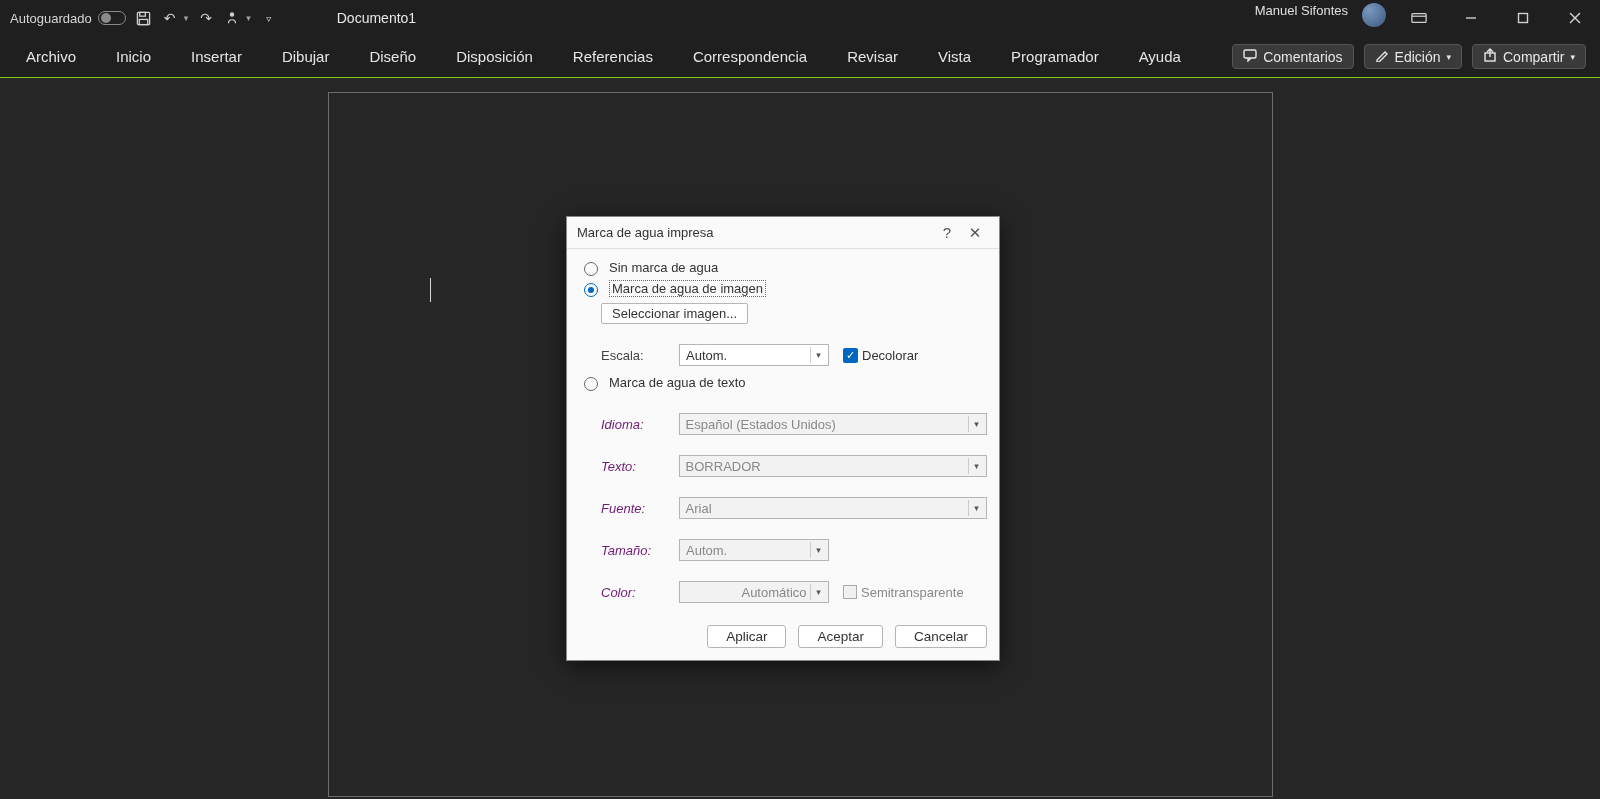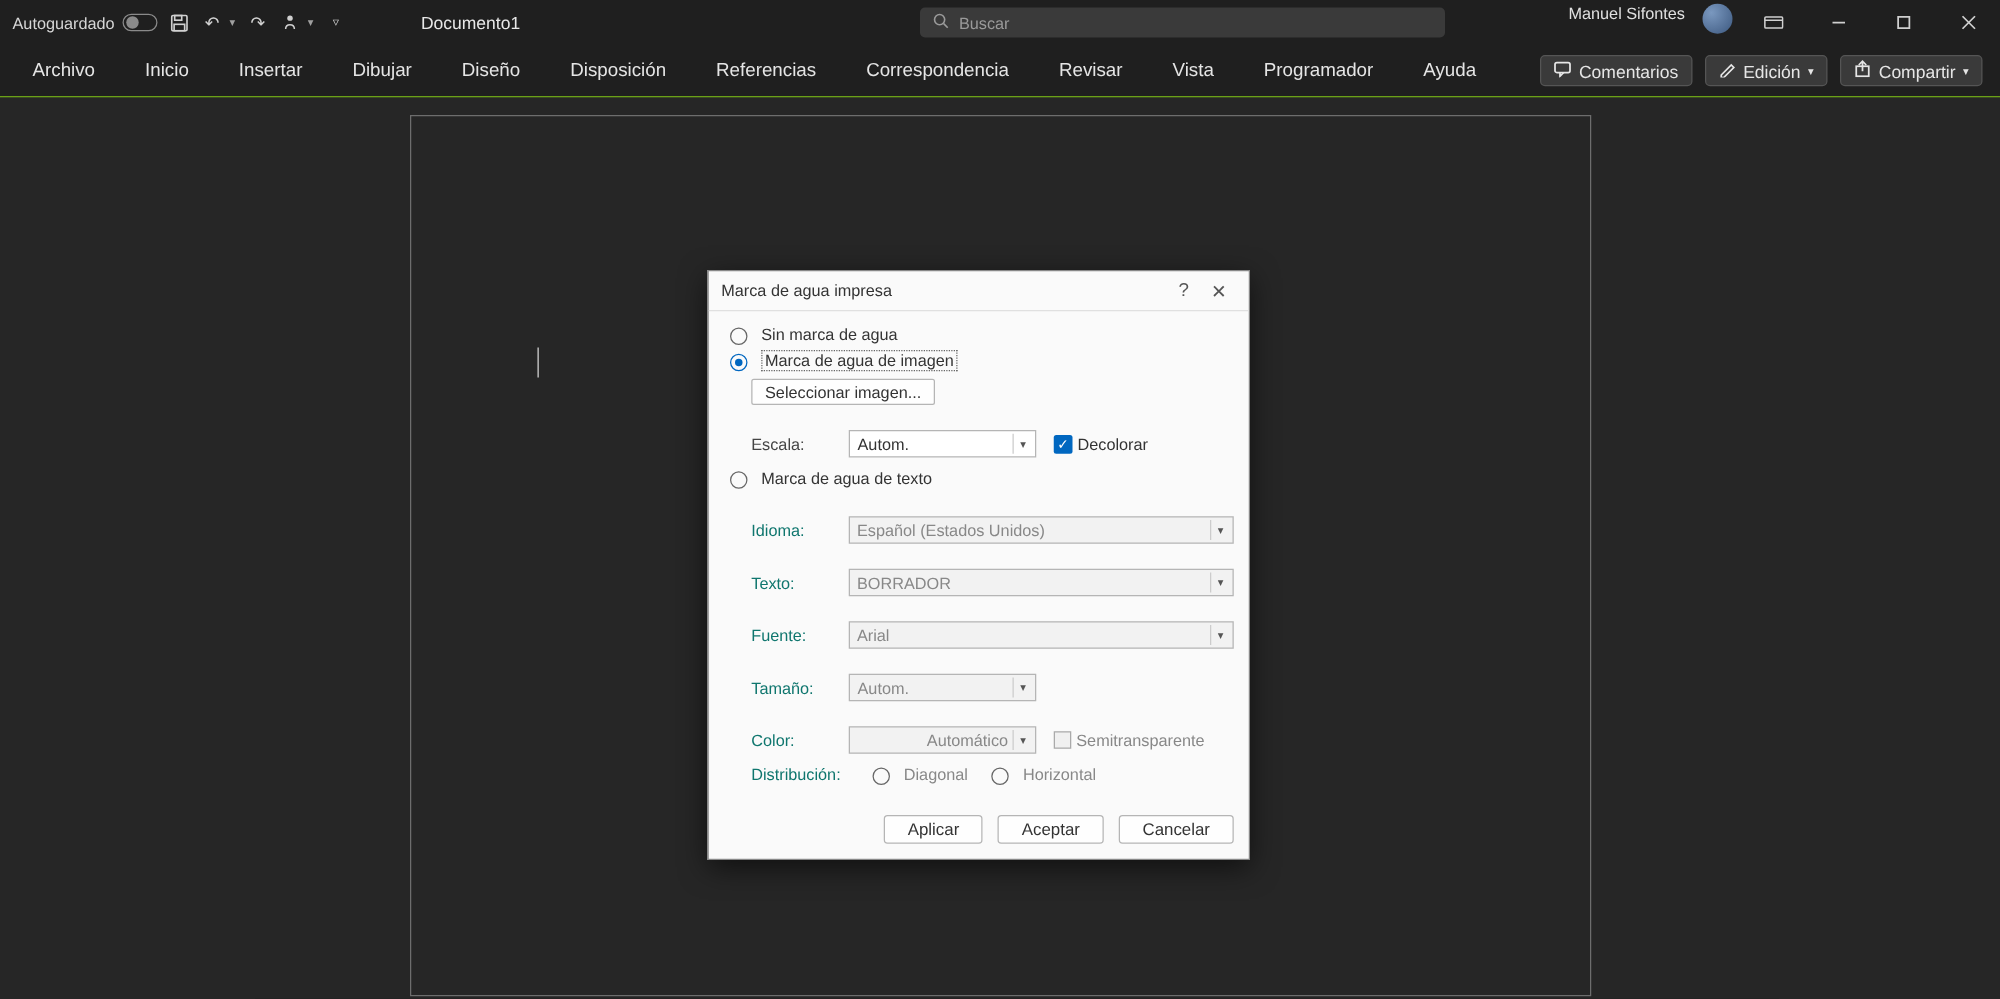--- a/index.html
+++ b/index.html
@@ -40,21 +40,21 @@
   .dlg-body { padding:8px 12px 12px 12px; }
   .opt-row { display:flex; align-items:center; gap:8px; padding:2px 0; }
   input[type=radio] { appearance:none; width:14px; height:14px; border:1px solid #666; border-radius:50%; position:relative; }
   input[type=radio]:checked { border-color:#0067c0; }
   input[type=radio]:checked::after { content:""; position:absolute; width:6px; height:6px; background:#0067c0; border-radius:50%; top:3px; left:3px; }
   .radio-highlight { border:1px dotted #666; padding:0 2px; }
   .subsection { margin-left:22px; }
   .btn-like { display:inline-block; border:1px solid #b5b5b5; background:#fefefe; padding:2px 10px; font-size:13px; border-radius:2px; }
   .form-row { display:flex; align-items:center; margin-top:20px; }
   .form-label { width:78px; color:#444; }
-  .form-label.disabled { color:#0f766e; }
+  .form-label.disabled { color:#701a75;font-style:italic; }
   .combo { border:1px solid #b5b5b5; background:#fff; height:22px; display:flex; align-items:center; padding:0 6px; font-size:13px; color:#333; position:relative; }
   .combo.disabled { background:#f2f2f2; color:#888; }
   .combo .drop { position:absolute; right:2px; top:2px; width:16px; height:16px; border-left:1px solid #ccc; display:flex; align-items:center; justify-content:center; font-size:9px; color:#555; }
   .combo.center { justify-content:center; }
   .check-blue { width:15px; height:15px; background:#0067c0; border-radius:2px; display:inline-flex; align-items:center; justify-content:center; color:#fff; font-size:11px; margin-right:4px; }
   .check-gray { width:14px; height:14px; border:1px solid #aaa; background:#f0f0f0; display:inline-block; margin-right:4px; position:relative; }
   .distro-row { display:flex; align-items:center; gap:14px; margin-top:6px; }
   .dlg-footer { display:flex; justify-content:flex-end; gap:12px; padding:10px 12px 12px 12px; }
   .dlg-btn { border:1px solid #b5b5b5; background:#fefefe; padding:3px 18px; border-radius:3px; font-size:13.5px; color:#333; }
 </style>
@@ -83,29 +83,20 @@
       <svg width="14" height="14" viewBox="0 0 16 16" fill="#d0d0d0">
           <circle cx="8" cy="4" r="2.5"></circle>
           <path d="M4 14c0-3 2-4 4-4s4 1 4 4" stroke="#d0d0d0" fill="none" stroke-width="1.4"></path>
         </svg>
     </span>
       <span class="caret">▾</span>
     <span class="qat-icon" style="font-size:10px;">▿</span>
   </div>
   <div class="doc-title">Documento1</div>
 
-  <div class="searchbox" style="margin-left:320px;">
-    <span>
-      <svg width="13" height="13" viewBox="0 0 16 16" fill="none" stroke="#9a9a9a" stroke-width="1.6">
-          <circle cx="7" cy="7" r="5"></circle>
-          <line x1="11" y1="11" x2="15" y2="15"></line>
-        </svg>
-    </span>
-    <span>Buscar</span>
-  </div>
 
   <div class="title-right">
     <span class="user-name">Manuel Sifontes</span>
     <span class="avatar"></span>
     <span class="win-btn">
       <svg width="16" height="12" viewBox="0 0 18 12" fill="none" stroke="#d0d0d0" stroke-width="1.4">
           <rect x="1" y="1" width="16" height="10" rx="1"></rect>
           <line x1="1" y1="4" x2="17" y2="4"></line>
         </svg>
     </span>
@@ -246,31 +237,20 @@
       <div class="form-row">
         <span class="form-label disabled">Color:</span>
         <span class="combo disabled center" style="width:150px;padding-left:46px;">
           <span>Automático</span>
           <span class="drop">▾</span>
         </span>
         <span style="width:14px;"></span>
         <span class="check-gray"></span>
         <span style="color:#888;">Semitransparente</span>
       </div>
-      <div class="distro-row">
-        <span class="form-label disabled" style="width:78px;">Distribución:</span>
-        <label class="opt-row">
-          <input type="radio" name="layout" disabled="" style="">
-          <span style="color:#888;">Diagonal</span>
-        </label>
-        <label class="opt-row">
-          <input type="radio" name="layout" disabled="" style="">
-          <span style="color:#888;">Horizontal</span>
-        </label>
-      </div>
     </div>
   </div>
 
   <div class="dlg-footer">
     <span class="dlg-btn">Aplicar</span>
     <span class="dlg-btn">Aceptar</span>
     <span class="dlg-btn">Cancelar</span>
   </div>
 </div>
 

